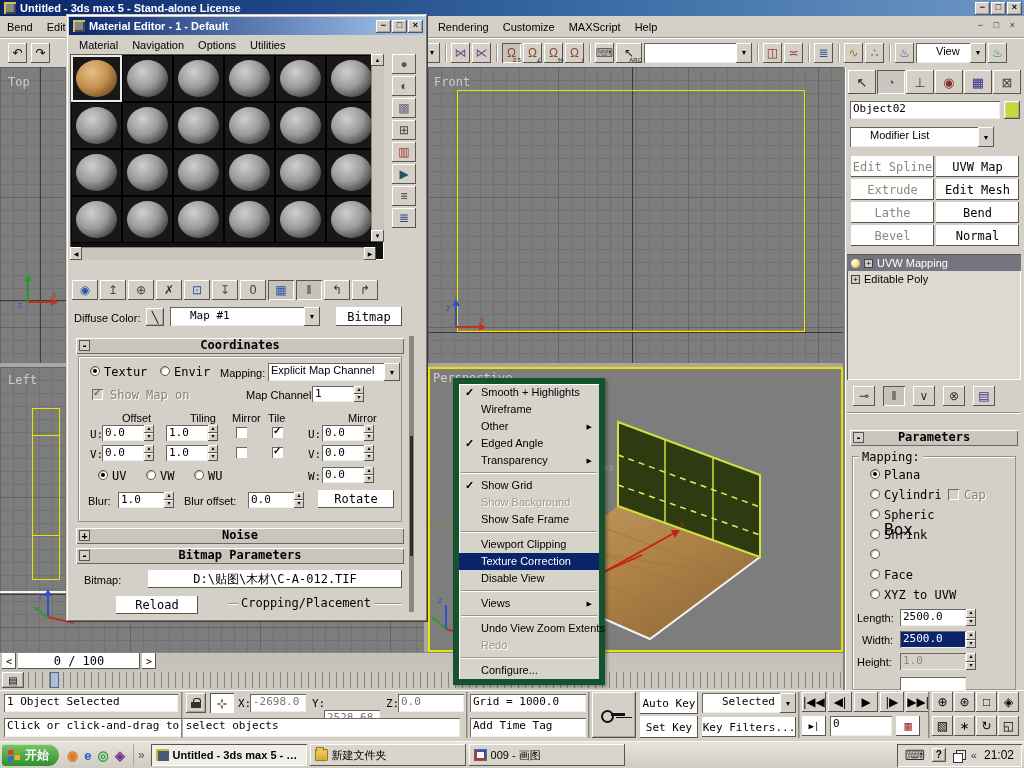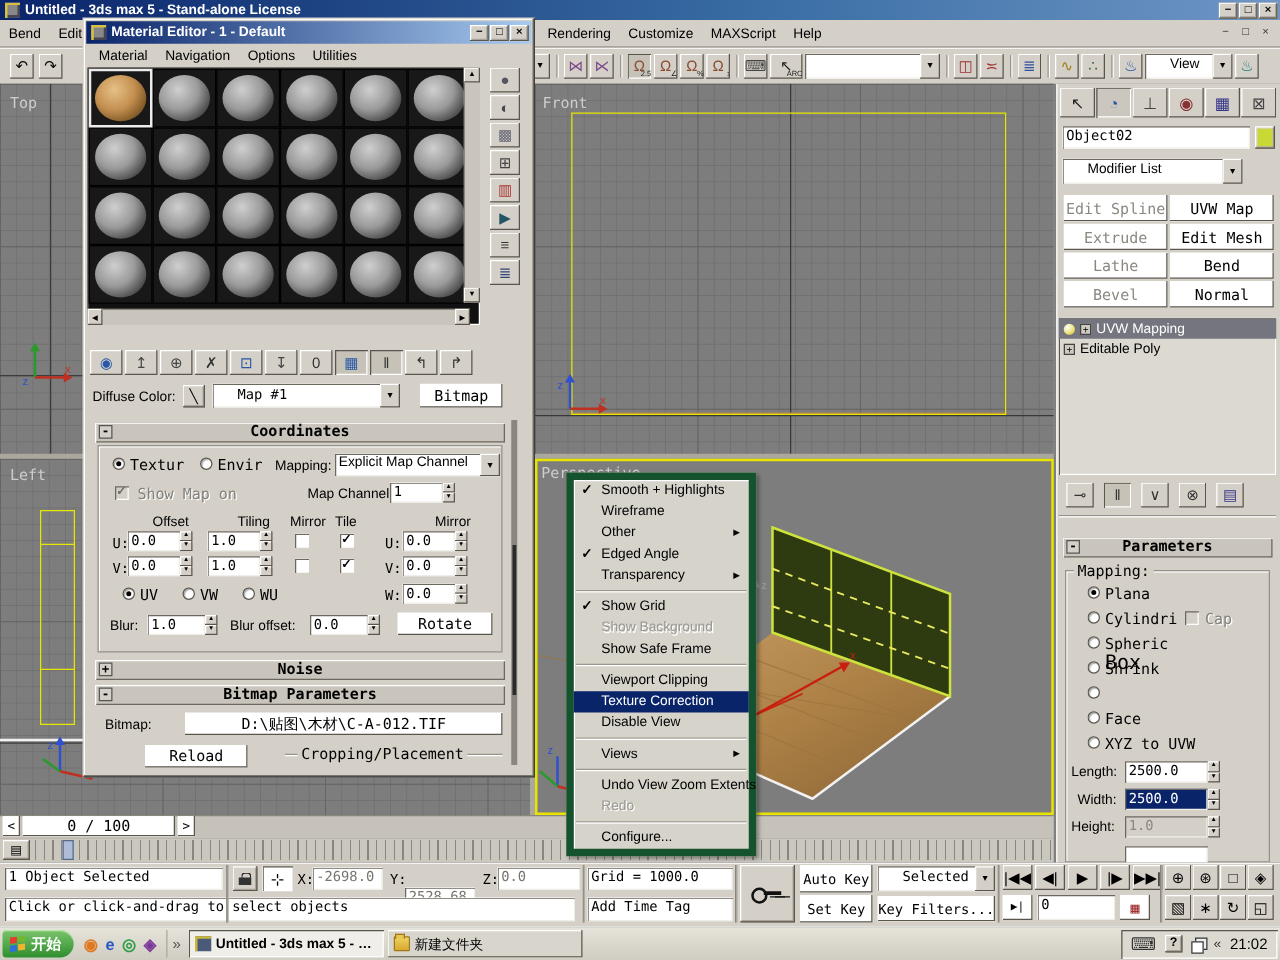--- a/index.html
+++ b/index.html
@@ -710,20 +710,24 @@
   <span style="font-size:12px;color:#555;margin-right:6px">»</span>
   <div id="tasks" style="display:flex;flex:1;overflow:hidden">
       <div class="task active" style="width: 156px;">
         <span class="tk-ic max"></span>
         <span style="overflow: hidden; text-overflow: ellipsis;">Untitled - 3ds max 5 - St...</span>
       </div>
       <div class="task" style="width: 156px;">
         <span class="tk-ic folder"></span>
         <span style="overflow: hidden; text-overflow: ellipsis;">新建文件夹</span>
       </div>
+      <div class="task" style="width: 156px;">
+        <span class="tk-ic paint"></span>
+        <span style="overflow: hidden; text-overflow: ellipsis;">009 - 画图</span>
+      </div>
     </div>
   <div class="s" style="height:23px;display:flex;align-items:center;gap:7px;padding:0 8px;margin-right:2px;background:#dcd9d0">
     <span style="font-size:14px;color:#333">⌨</span>
     <span class="r" style="width:14px;height:14px;font-weight:bold;font-size:10px;text-align:center;line-height:13px">?</span>
     <span class="traywin"></span>
     <span style="font-size:11px;color:#333">«</span>
     <span style="font-size:12px">21:02</span>
   </div>
 </div>
 

